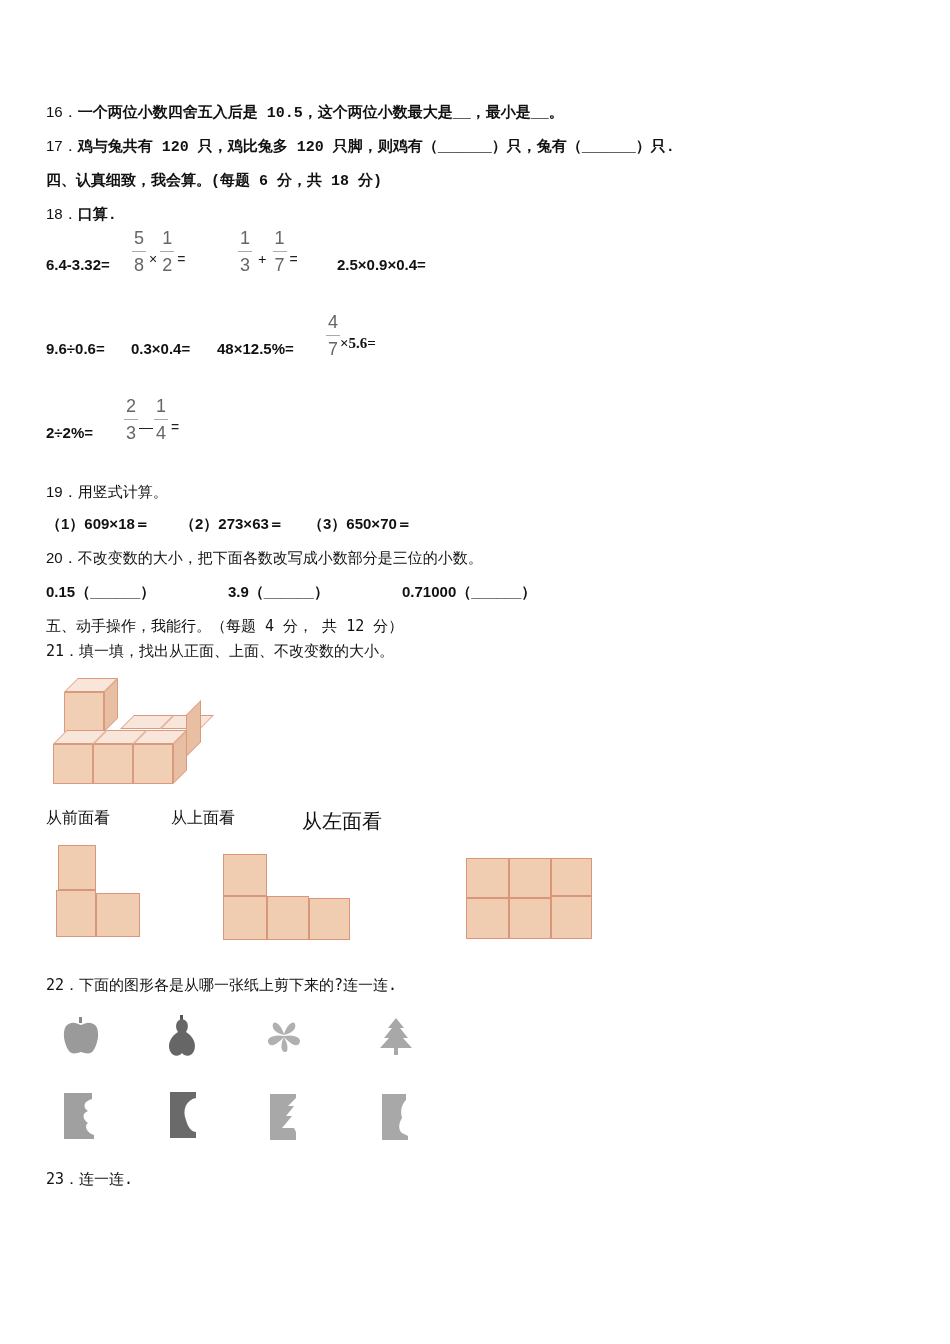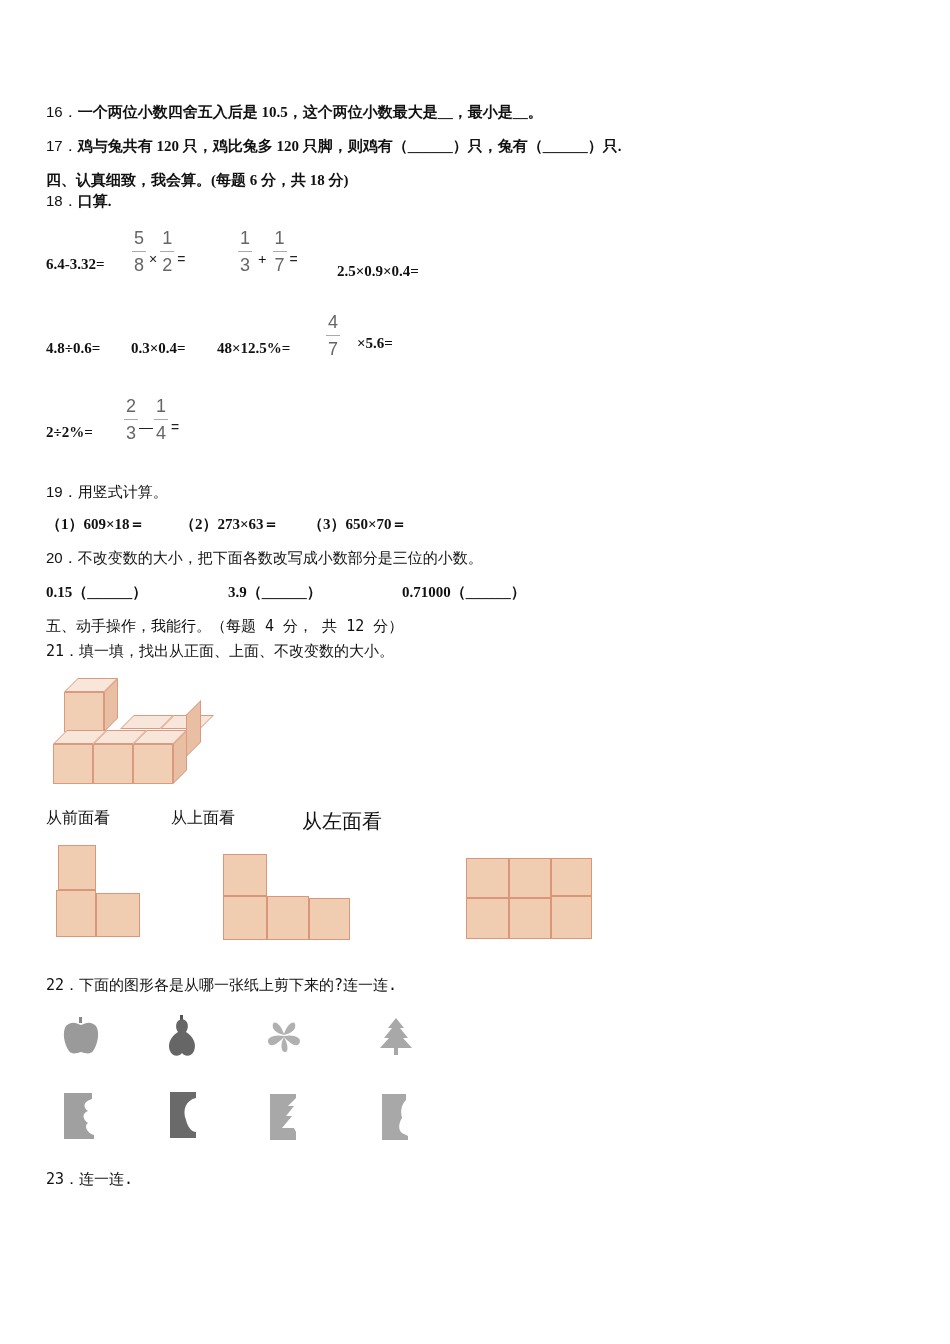--- a/index.html
+++ b/index.html
@@ -1,23 +1,23 @@
 <!DOCTYPE html>
 <html><head>
 <meta charset="utf-8">
 <style>
   html, body { margin: 0; padding: 0; background: #ffffff; }
   body { width: 950px; height: 1344px; position: relative; overflow: hidden;
          font-family: "DejaVu Serif", "Liberation Serif", serif; color: #111; }
   .abs { position: absolute; white-space: nowrap; }
   .q { font-size: 15px; }
-  .bold { font-weight: bold; font-family: Liberation Serif, serif; }
+  .bold { font-weight: bold; font-family: Liberation Mono, monospace; }
   .sans { font-family: Liberation Sans, sans-serif; }
   .mono { font-family: "DejaVu Sans Mono", "Liberation Mono", monospace; }
-  .expr { font-size: 15px; font-weight: bold; font-family: Liberation Serif, serif; }
+  .expr { font-size: 15px; font-weight: bold; font-family: Liberation Sans, sans-serif; }
   .frac { display: inline-flex; flex-direction: column; align-items: center; vertical-align: middle;
           font-family: "Liberation Sans", sans-serif; color: #666; font-size: 18px; line-height: 20px; }
   .frac .num { padding: 0 2px; }
   .frac .bar { width: 14px; border-top: 1px solid #aaa; margin: 3px 0; }
   .op { font-family: "Liberation Sans", sans-serif; font-size: 14px; color: #222; margin: 0 3px; vertical-align: -8px; }
   .opb { font-family: "Liberation Serif", serif; font-weight: bold; font-size: 15px; vertical-align: -8px; }
   .tile { position: absolute; background: #f0cdb0; border: 1px solid #d9967a; box-sizing: border-box; }
   .cube-face { position: absolute; box-sizing: border-box; border: 1px solid #d99a80; }
   .front { background: #f0cfb5; }
   .top { background: #f8e6da; }
@@ -30,21 +30,21 @@
 <div class="abs q" style="left:46px;top:103px;">
   <span class="sans">16．</span><span class="bold">一个两位小数四舍五入后是 10.5，这个两位小数最大是__，最小是__。</span>
 </div>
 
 <div class="abs q" style="left:46px;top:137px;">
   <span class="sans">17．</span><span class="bold">鸡与兔共有 120 只，鸡比兔多 120 只脚，则鸡有（______）只，兔有（______）只.</span>
 </div>
 
 <div class="abs q bold" style="left:46px;top:171px;">四、认真细致，我会算。(每题 6 分，共 18 分)</div>
 
-<div class="abs q" style="left:46px;top:192px;">
+<div class="abs q" style="left:46px;top:205px;">
   <span class="sans">18．</span><span class="bold">口算.</span>
 </div>
 
 <div class="abs expr" style="left:46px;top:256px;">6.4-3.32=</div>
 <div class="abs" style="left:132px;top:228px;">
   <span class="frac">
       <span class="num">5</span>
       <span class="bar"></span>
       <span>8</span>
     </span><span class="op">×</span><span class="frac">
@@ -57,31 +57,31 @@
   <span class="frac">
       <span class="num">1</span>
       <span class="bar"></span>
       <span>3</span>
     </span><span class="opb" style="margin:0 6px;">+</span><span class="frac">
       <span class="num">1</span>
       <span class="bar"></span>
       <span>7</span>
     </span><span class="op">=</span>
 </div>
-<div class="abs expr" style="left:337px;top:263px;">2.5×0.9×0.4=</div>
+<div class="abs expr" style="left:337px;top:256px;">2.5×0.9×0.4=</div>
 
-<div class="abs expr" style="left:46px;top:340px;">4.8÷0.6=</div>
+<div class="abs expr" style="left:46px;top:340px;">9.6÷0.6=</div>
 <div class="abs expr" style="left:131px;top:340px;">0.3×0.4=</div>
 <div class="abs expr" style="left:217px;top:340px;">48×12.5%=</div>
 <div class="abs" style="left:326px;top:312px;">
   <span class="frac">
       <span class="num">4</span>
       <span class="bar"></span>
       <span>7</span>
-    </span><span class="opb" style="margin-left:17px;">×5.6=</span>
+    </span><span class="opb" style="margin-left:0;">×5.6=</span>
 </div>
 
 <div class="abs expr" style="left:46px;top:424px;">2÷2%=</div>
 <div class="abs" style="left:124px;top:396px;">
   <span class="frac">
       <span class="num">2</span>
       <span class="bar"></span>
       <span>3</span>
     </span><span class="op" style="margin:0 1px;">—</span><span class="frac">
       <span class="num">1</span>

